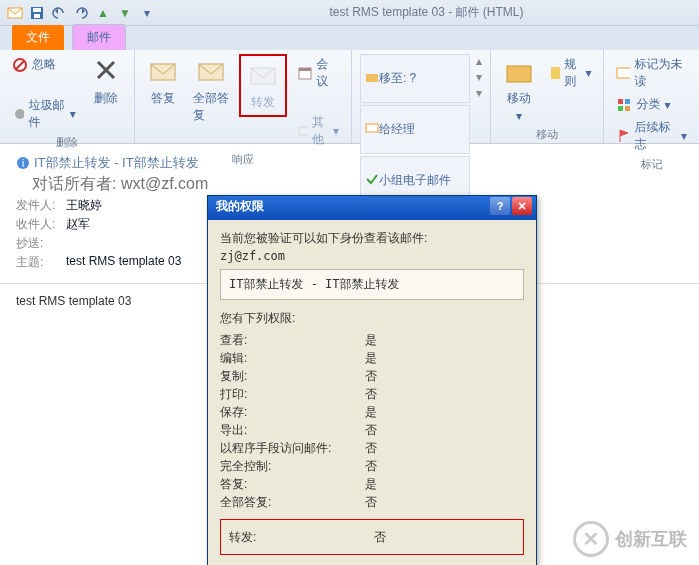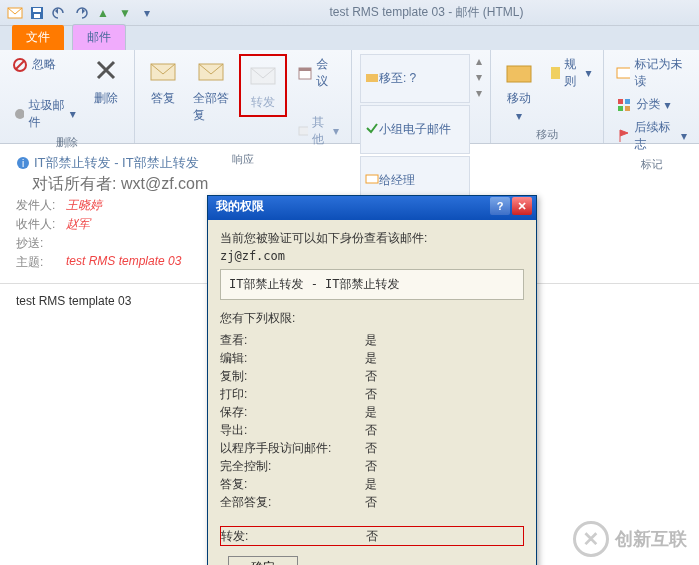--- a/index.html
+++ b/index.html
@@ -28,37 +28,37 @@
 .vstack { display: flex; flex-direction: column; gap: 2px; }
 .highlighted { border: 2px solid #d40000; padding: 2px; }
 .qs-item { display: flex; font-size: 12px; color: #4a6a9c; padding: 15px 4px; border: 1px solid #d6dde8; background: #f0f4fa; min-width: 110px; }
 
 
 .mail-header { padding: 10px 16px; background: #fff; }
 .mh-title { color: #5a7da8; font-size: 13px; display: flex; align-items: center; gap: 4px; }
 .mh-sub { color: #737373; font-size: 16px; margin: 2px 0 2px 16px; }
 .mh-row { display: flex; font-size: 12px; margin: 2px 0; }
 .mh-label { color: #888; width: 50px; }
-.mh-val { color: #ef4444; font-style: italic; }
+.mh-val { color: #0f172a; }
 .mail-body { padding: 10px 16px; font-size: 12px; color: #333; }
 
 
 .dialog { position: absolute; left: 207px; top: 195px; width: 330px; background: #ece9d8; border: 1px solid #003c74; box-shadow: 2px 2px 6px rgba(0,0,0,0.3); }
 .dlg-title { height: 24px; background: linear-gradient(#2a6fd8, #0d4fb8); color: #fff; display: flex; align-items: center; justify-content: space-between; padding: 0 4px 4px 8px; font-size: 12px; font-weight: bold; }
 .dlg-title-r { display: flex; gap: 2px; }
 .dlg-btn { width: 20px; height: 18px; display: flex; align-items: center; justify-content: center; font-weight: bold; font-size: 11px; border-radius: 2px; }
 .dlg-help { background: linear-gradient(#7aa7e8, #3d6fc8); color: #fff; }
 .dlg-close { background: linear-gradient(#f88, #c22); color: #fff; }
 .dlg-body { padding: 10px 12px 8px 12px; font-size: 12px; color: #333; }
 .dlg-box { border: 1px solid #b8b8a8; background: #faf8f0; padding: 6px 8px; margin: 6px 0 10px 0; font-family: "SimSun", monospace; }
 .perm-table { margin: 4px 0 0 0; }
 .perm-row { display: flex; line-height: 1.5; }
 .perm-k { width: 145px; }
 .perm-v { }
-.perm-highlight { display: flex; line-height: 1.5; border: 1px solid #d40000; margin-top: 15px; padding: 0; }
+.perm-highlight { display: flex; line-height: 1.5; border: 1px solid #d40000; margin-top: 8px; padding: 8px; }
 .dlg-ok { margin: 10px 0 6px 8px; padding: 2px 22px; border: 1px solid #888; background: #ece9d8; cursor: pointer; font-size: 12px; }
 
 
 .watermark { position: absolute; right: 12px; bottom: 8px; display: flex; align-items: center; gap: 6px; color: #bbb; font-size: 18px; font-weight: bold; }
 .watermark .circle { width: 36px; height: 36px; border: 3px solid #ccc; border-radius: 50%; display: flex; align-items: center; justify-content: center; font-size: 20px; color: #ccc; }
 </style>
 </head>
 <body>
 
 <div class="qat">
@@ -177,29 +177,29 @@
     <div class="group-body">
       <div class="vstack">
         <div class="qs-item">
           <svg width="14" height="14">
               <rect x="1" y="4" width="12" height="8" fill="#f0c060"></rect>
             </svg>
           <span>移至: ?</span>
         </div>
         <div class="qs-item">
           <svg width="14" height="14">
-              <path d="M2 7 L6 11 L12 3" stroke="#3a9c3a" fill="none" stroke-width="2"></path>
-            </svg>
-          <span>小组电子邮件</span>
+              <rect x="1" y="3" width="12" height="8" fill="#fff" stroke="#f0a030"></rect>
+            </svg>
+          <span>给经理</span>
         </div>
         <div class="qs-item">
           <svg width="14" height="14">
-              <rect x="1" y="3" width="12" height="8" fill="#fff" stroke="#f0a030"></rect>
-            </svg>
-          <span>给经理</span>
+              <path d="M2 7 L6 11 L12 3" stroke="#3a9c3a" fill="none" stroke-width="2"></path>
+            </svg>
+          <span>小组电子邮件</span>
         </div>
       </div>
       <div class="vstack" style="justify-content:center">
         <span style="color:#888">▴</span>
         <span style="color:#888">▾</span>
         <span style="color:#888">▾</span>
       </div>
     </div>
     <div class="group-label">快速步骤</div>
   </div>

